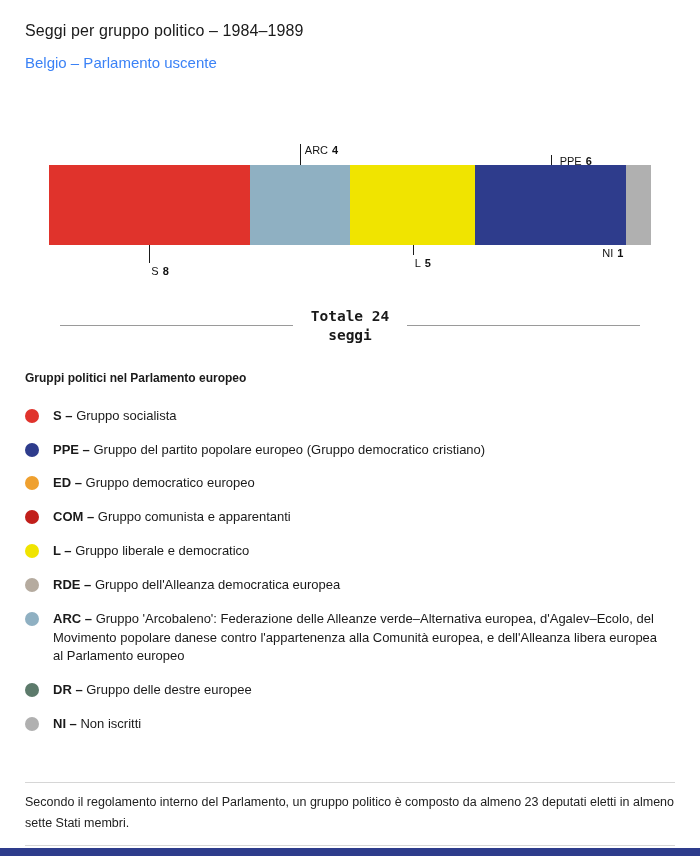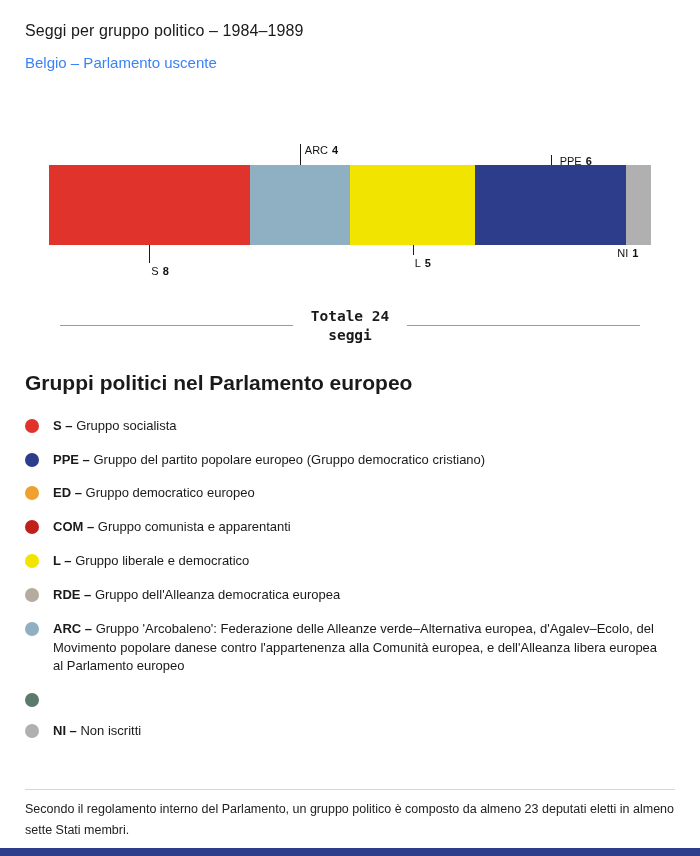--- a/index.html
+++ b/index.html
@@ -33,32 +33,32 @@
   .callout.below .tick { top:0; }
 
   #c-arc .tick { height:21px; }
   #c-arc .lbl  { bottom:9px; left:5px; }
   #c-ppe .tick { height:10px; }
   #c-ppe .lbl  { bottom:-2px; left:9px; }
   #c-s .tick   { height:18px; }
   #c-s .lbl    { top:20px; left:2px; }
   #c-l .tick   { height:10px; }
   #c-l .lbl    { top:12px; left:2px; }
-  #c-ni .lbl   { top:2px; right:0; left:auto;text-align:center; }
+  #c-ni .lbl   { top:2px; right:15px; left:auto;text-align:center; }
 
   
   .total-row { display:flex; align-items:center; gap:18px; margin:34px 35px 0; }
   .total-rule { flex:1; height:1px; background:#9a9a9a; }
   .total-text {
     font-family:"DejaVu Sans Mono", monospace;
     font-size:14.5px; font-weight:700; line-height:1.3; text-align:center;
   }
 
   
-  .legend-title { font-size:21px; font-weight:700; margin:26px 0 0; }
+  .legend-title { font-size:12px; font-weight:700; margin:26px 0 0; }
   .legend { list-style:none; margin:22px 0 0; padding:0; }
   .legend li { display:flex; margin-bottom:15px; }
   .dot { width:14px; height:14px; border-radius:50%; flex:none; margin:2px 14px 0 0; background:#ccc; }
   .ltext { font-size:13px; line-height:1.45; max-width:612px; }
   .ltext b { font-weight:700; }
 
   
   .footnote {
     margin-top:48px;
     border-top:1px solid #d6d6d6;
@@ -154,20 +154,21 @@
     <li>
       <span class="dot" style="background: rgb(181, 171, 159);"></span>
       <span class="ltext"><b>RDE –</b> <span>Gruppo dell'Alleanza democratica europea</span></span>
     </li>
     <li>
       <span class="dot" style="background: rgb(143, 176, 194);"></span>
       <span class="ltext"><b>ARC –</b> <span>Gruppo 'Arcobaleno': Federazione delle Alleanze verde–Alternativa europea, d'Agalev–Ecolo, del Movimento popolare danese contro l'appartenenza alla Comunità europea, e dell'Alleanza libera europea al Parlamento europeo</span></span>
     </li>
     <li>
       <span class="dot" style="background: rgb(92, 122, 107);"></span>
+      <span class="ltext"><b>DR –</b> <span>Gruppo delle destre europee</span></span>
     </li>
     <li>
       <span class="dot" style="background: rgb(176, 176, 176);"></span>
       <span class="ltext"><b>NI –</b> <span>Non iscritti</span></span>
     </li>
   </ul>
 
   <div class="footnote">Secondo il regolamento interno del Parlamento, un gruppo politico è composto da almeno 23 deputati eletti in almeno sette Stati membri.</div>
 
   <div class="footer">

